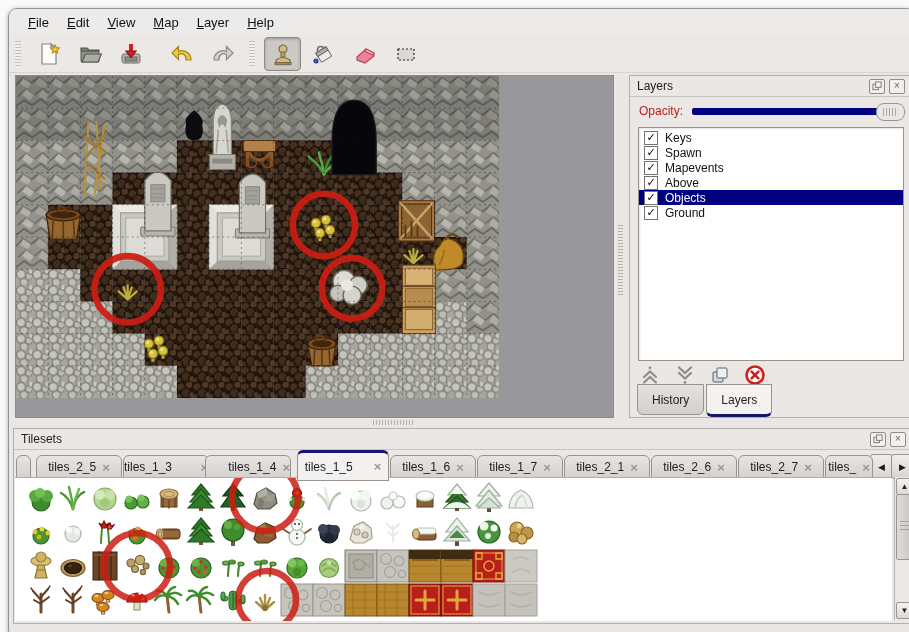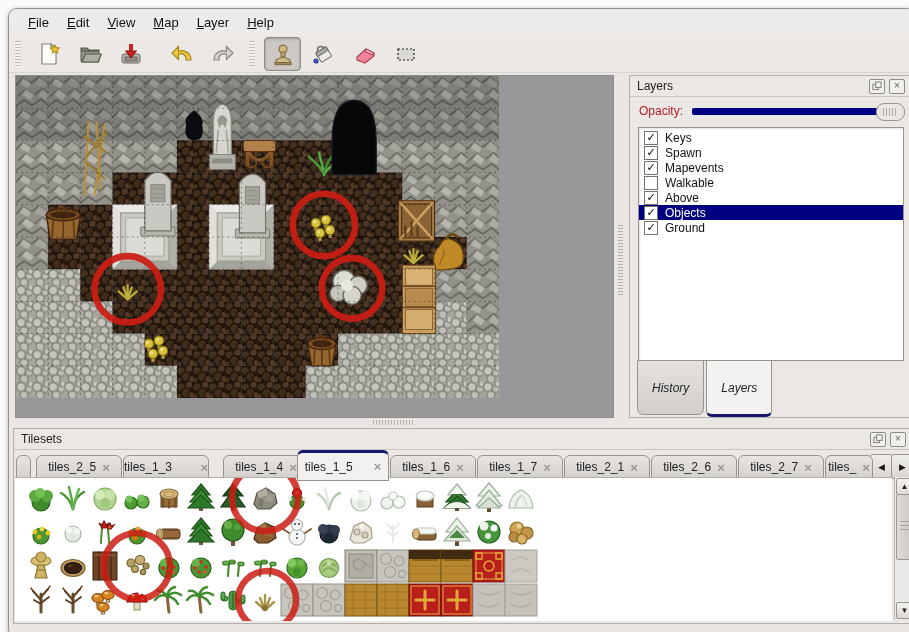--- a/index.html
+++ b/index.html
@@ -41,22 +41,22 @@
     background:repeating-linear-gradient(90deg,#aeaaa6 0 1px,transparent 1px 3px);}
   .layer-list{position:absolute;left:8px;right:8px;top:51px;height:230px;background:#fff;border:1px solid #98948d;
     box-shadow:inset 1px 1px 2px rgba(0,0,0,.12);overflow:hidden;padding-top:2px;}
   .layer-row{height:15px;display:flex;align-items:center;font-size:12px;color:#111;padding:0 2px;}
   .layer-row.selected{background:#000080;color:#fff;}
   .cb{width:12px;height:12px;background:#fff;border:1px solid #76736e;margin:0 7px 0 3px;font-size:11px;line-height:11px;
     text-align:center;color:#000;flex:none;}
   .layer-btns{position:absolute;left:8px;top:288px;display:flex;gap:11px;align-items:center;}
   .lb{width:24px;height:22px;display:flex;align-items:center;justify-content:center;}
   .bottom-tabs{position:absolute;left:7px;bottom:0;display:flex;}
-  .btab{height:21px;padding:16px 14px;font-size:12px;display:flex;align-items:center;background:linear-gradient(#e4e1de,#d2cecb);
-    border:1px solid #98948d;border-radius:0 0 6px 6px;margin-right:2px;color:#222;font-style:italic;}
+  .btab{height:21px;padding:4px 14px;font-size:12px;display:flex;align-items:center;background:linear-gradient(#e4e1de,#d2cecb);
+    border:1px solid #98948d;border-radius:0 0 6px 6px;margin-right:2px;color:#222;}
   .btab.active{background:#f4f2f0;border-bottom:3px solid #16166b;z-index:2;}
   
   .tilesets-panel{left:4px;top:419px;width:899px;height:194px;}
   .ttab-row{position:absolute;left:0;right:0;top:21px;height:27px;}
   .ttab{position:absolute;height:22px;top:5px;background:linear-gradient(#e7e4e1,#d4d0cd);border:1px solid #98948d;
     border-radius:6px 6px 0 0;display:flex;align-items:center;justify-content:center;gap:6px;font-size:12px;color:#222;overflow:hidden;white-space:nowrap;}
   .ttab.active{top:0;height:27px;background:#f3f1ef;border-top:3px solid #16166b;z-index:3;}
   .ttab .x{color:#9b9793;font-weight:bold;font-size:13px;}
   .ttab-stub{position:absolute;left:2px;top:5px;width:13px;height:22px;background:linear-gradient(#e7e4e1,#d4d0cd);
     border:1px solid #98948d;border-radius:6px 6px 0 0;}
@@ -576,24 +576,20 @@
         </div>
         <div class="layer-row">
           <span class="cb">✓</span>
           <span>Spawn</span>
         </div>
         <div class="layer-row">
           <span class="cb">✓</span>
           <span>Mapevents</span>
         </div>
         <div class="layer-row">
-          <span class="cb"></span>
-          <span>Walkable</span>
-        </div>
-        <div class="layer-row">
           <span class="cb">✓</span>
           <span>Above</span>
         </div>
         <div class="layer-row selected">
           <span class="cb">✓</span>
           <span>Objects</span>
         </div>
         <div class="layer-row">
           <span class="cb">✓</span>
           <span>Ground</span>
@@ -651,21 +647,21 @@
       <span class="tscroll-btn" style="left:856px;">◀</span>
       <span class="tscroll-btn" style="left:877px;">▶</span>
     <span class="ttab" style="left: 22px; width: 84px;">
           <span>tiles_2_5</span>
           <span class="x">×</span>
         </span>
         <span class="ttab" style="left: 109px; width: 84px; justify-content: space-between;">
           <span>tiles_1_3</span>
           <span class="x">×</span>
         </span>
-        <span class="ttab" style="left: 209px; width: 84px;">
+        <span class="ttab" style="left: 191px; width: 84px; justify-content: flex-end;">
           <span>tiles_1_4</span>
           <span class="x">×</span>
         </span>
         <span class="ttab active" style="left: 283px; width: 90px; gap: 21px;">
           <span>tiles_1_5</span>
           <span class="x">×</span>
         </span>
         <span class="ttab" style="left: 376px; width: 84px;">
           <span>tiles_1_6</span>
           <span class="x">×</span>

